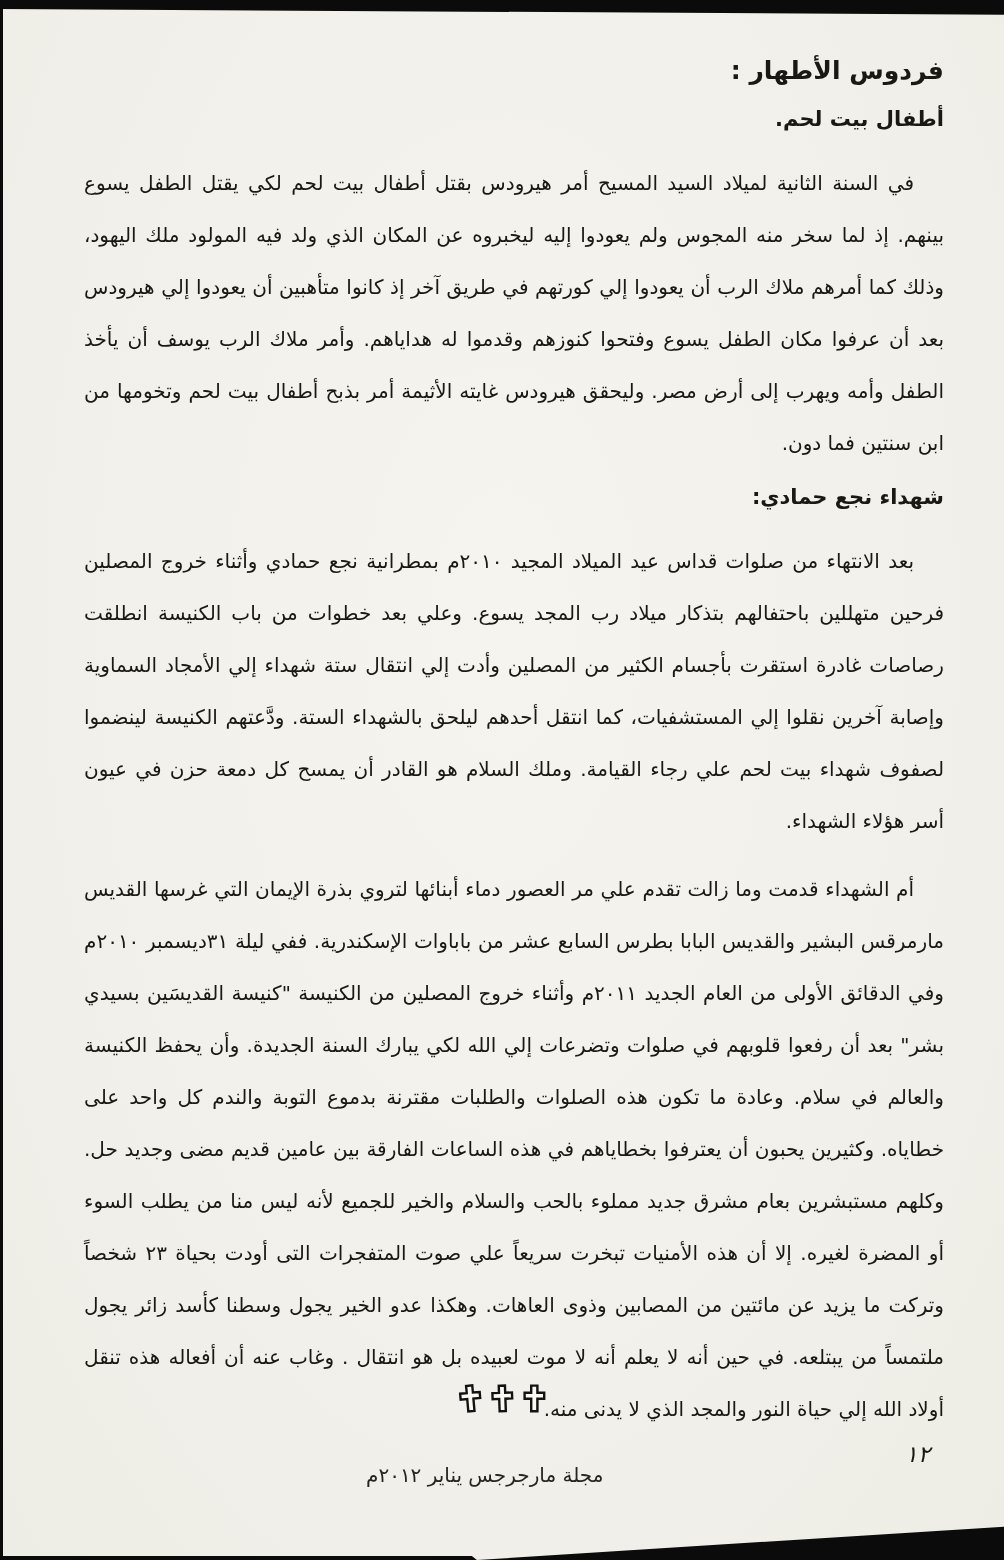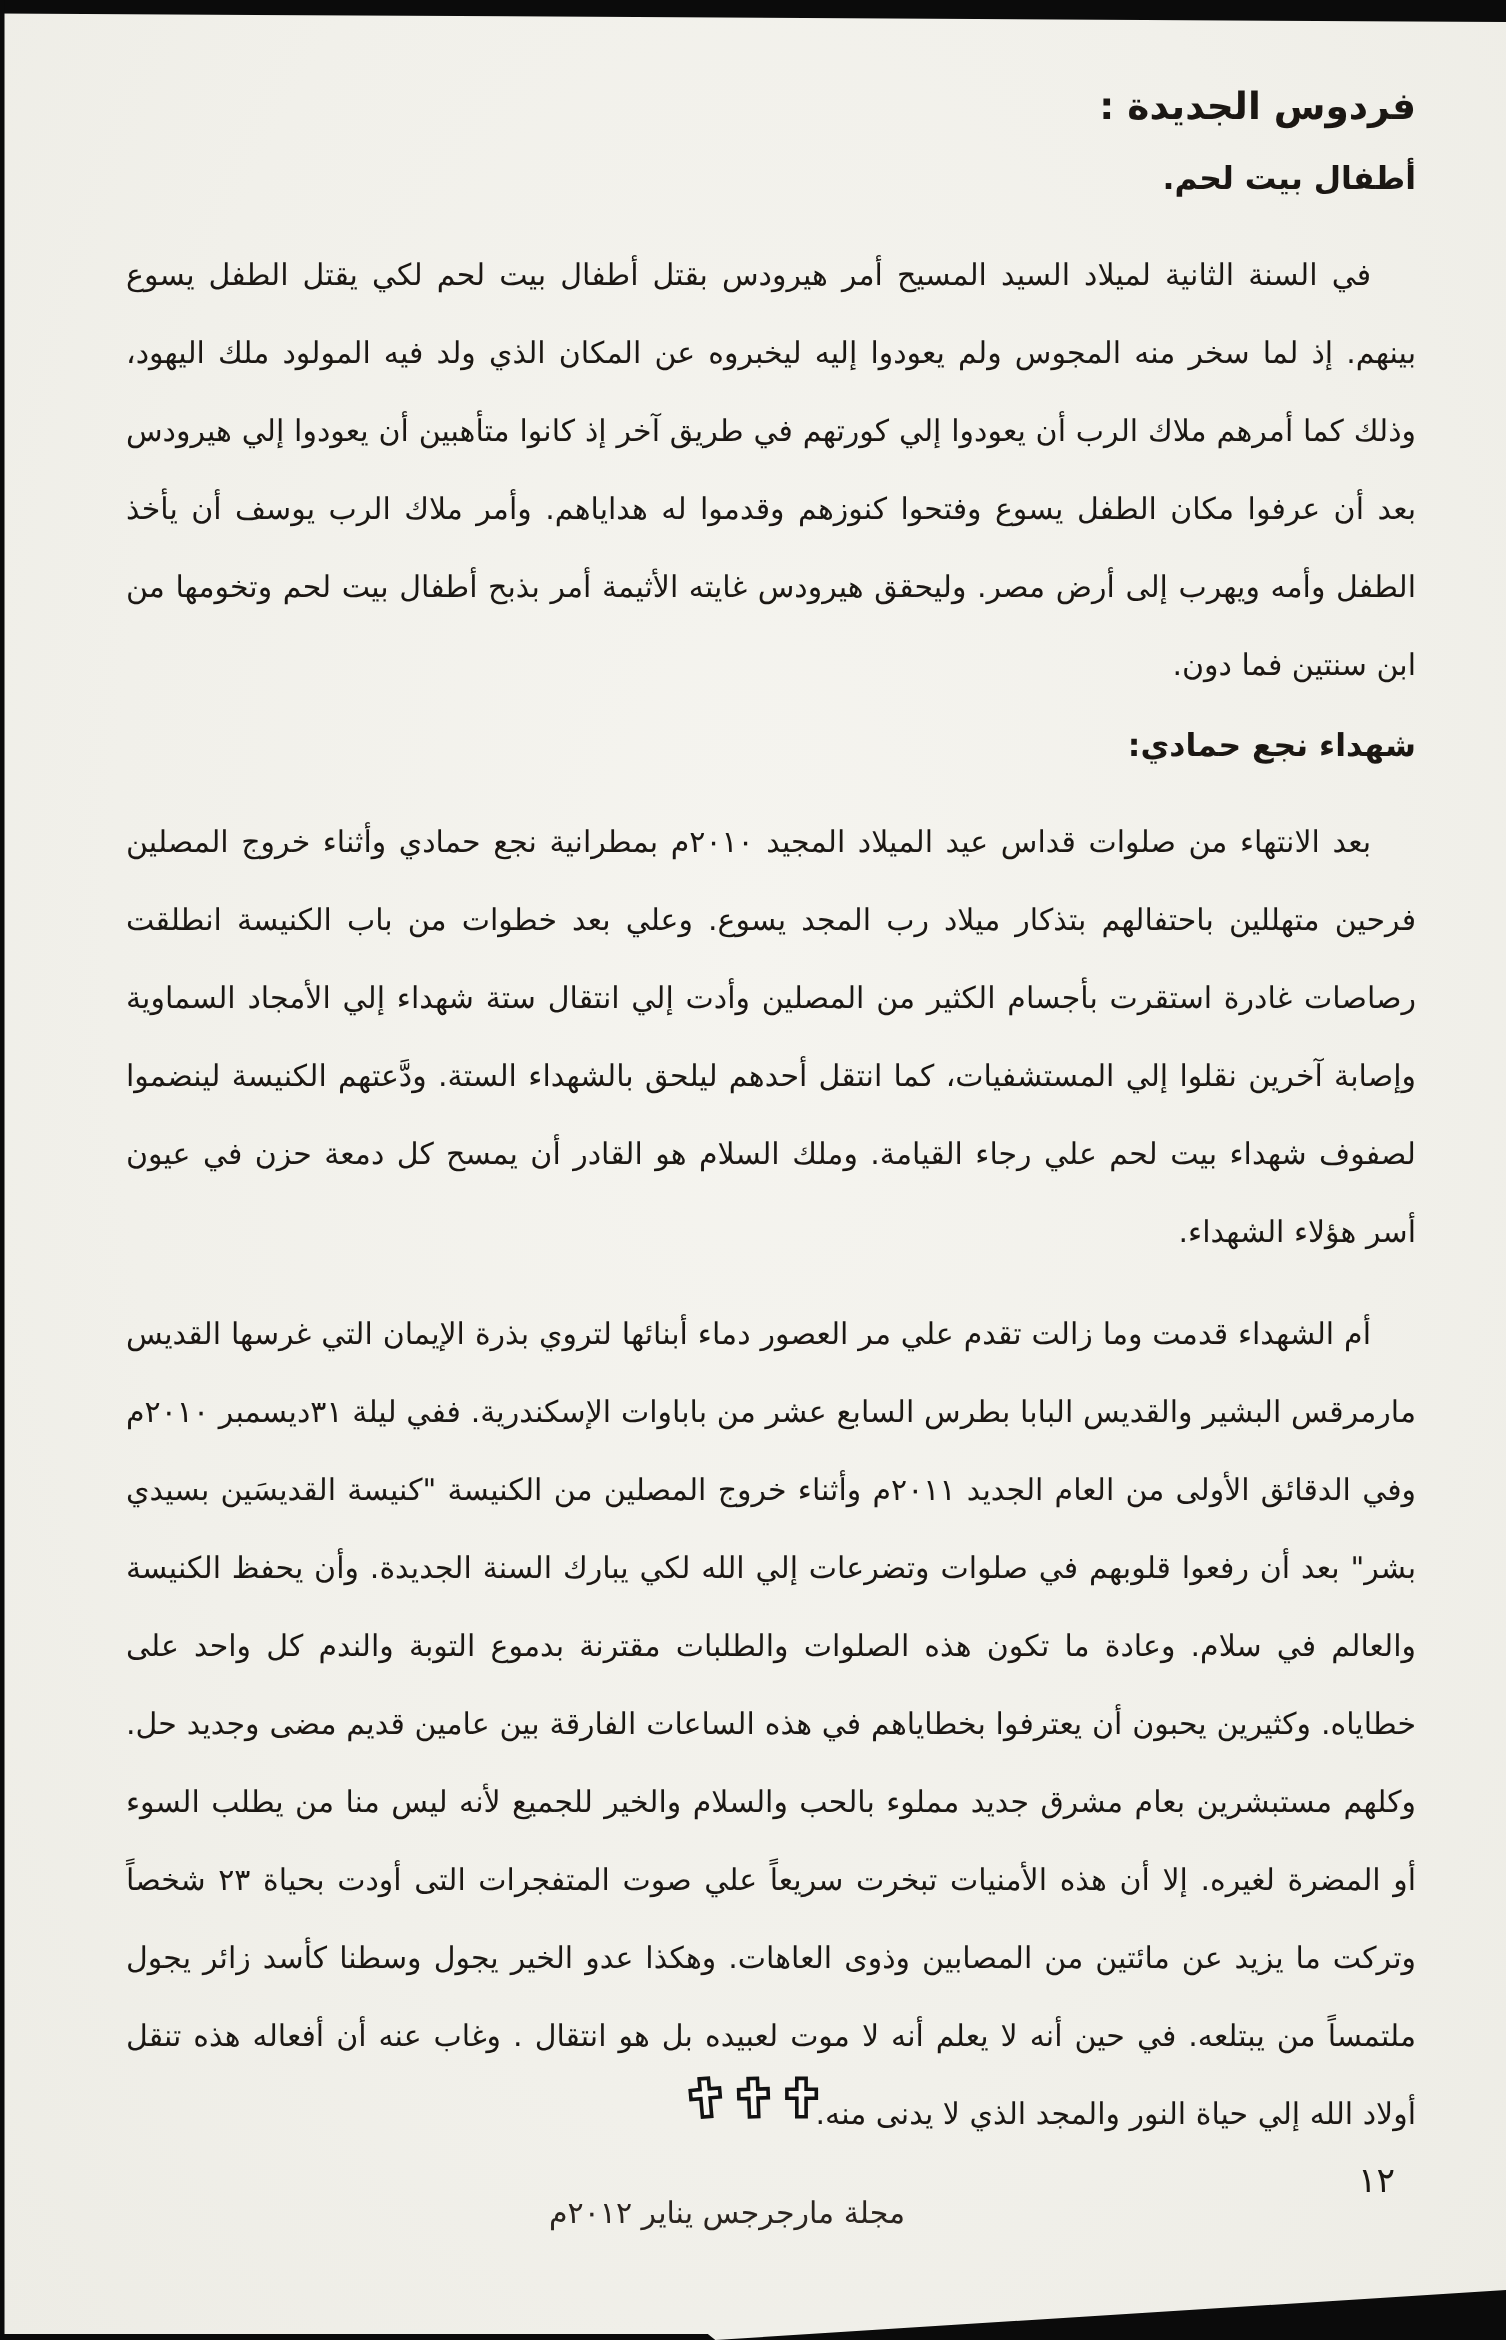--- a/index.html
+++ b/index.html
@@ -73,32 +73,33 @@
     direction: rtl;
     font-size: 20px;
     color: #2a241f;
   }
   .page-number {
     position: absolute;
     top: 1441px; right: 74px;
     direction: rtl;
     font-size: 23px;
     color: #1b1713;
+    font-style: italic;
   }
 </style>
 </head>
 <body>
 
 <div class="page">
 
   <div class="scan-top"></div>
   <div class="scan-left"></div>
 
   <div class="content">
-    <h1>فردوس الجديدة :</h1>
+    <h1>فردوس الأطهار :</h1>
 
     <h2>أطفال بيت لحم.</h2>
 
     <p>في السنة الثانية لميلاد السيد المسيح أمر هيرودس بقتل أطفال بيت لحم لكي يقتل الطفل يسوع بينهم. إذ لما سخر منه المجوس ولم يعودوا إليه ليخبروه عن المكان الذي ولد فيه المولود ملك اليهود، وذلك كما أمرهم ملاك الرب أن يعودوا إلي كورتهم في طريق آخر إذ كانوا متأهبين أن يعودوا إلي هيرودس بعد أن عرفوا مكان الطفل يسوع وفتحوا كنوزهم وقدموا له هداياهم. وأمر ملاك الرب يوسف أن يأخذ الطفل وأمه ويهرب إلى أرض مصر. وليحقق هيرودس غايته الأثيمة أمر بذبح أطفال بيت لحم وتخومها من ابن سنتين فما دون.</p>
 
     <h2 class="section">شهداء نجع حمادي:</h2>
 
     <p>بعد الانتهاء من صلوات قداس عيد الميلاد المجيد ٢٠١٠م بمطرانية نجع حمادي وأثناء خروج المصلين فرحين متهللين باحتفالهم بتذكار ميلاد رب المجد يسوع. وعلي بعد خطوات من باب الكنيسة انطلقت رصاصات غادرة استقرت بأجسام الكثير من المصلين وأدت إلي انتقال ستة شهداء إلي الأمجاد السماوية وإصابة آخرين نقلوا إلي المستشفيات، كما انتقل أحدهم ليلحق بالشهداء الستة. ودَّعتهم الكنيسة لينضموا لصفوف شهداء بيت لحم علي رجاء القيامة. وملك السلام هو القادر أن يمسح كل دمعة حزن في عيون أسر هؤلاء الشهداء.</p>
 
 

